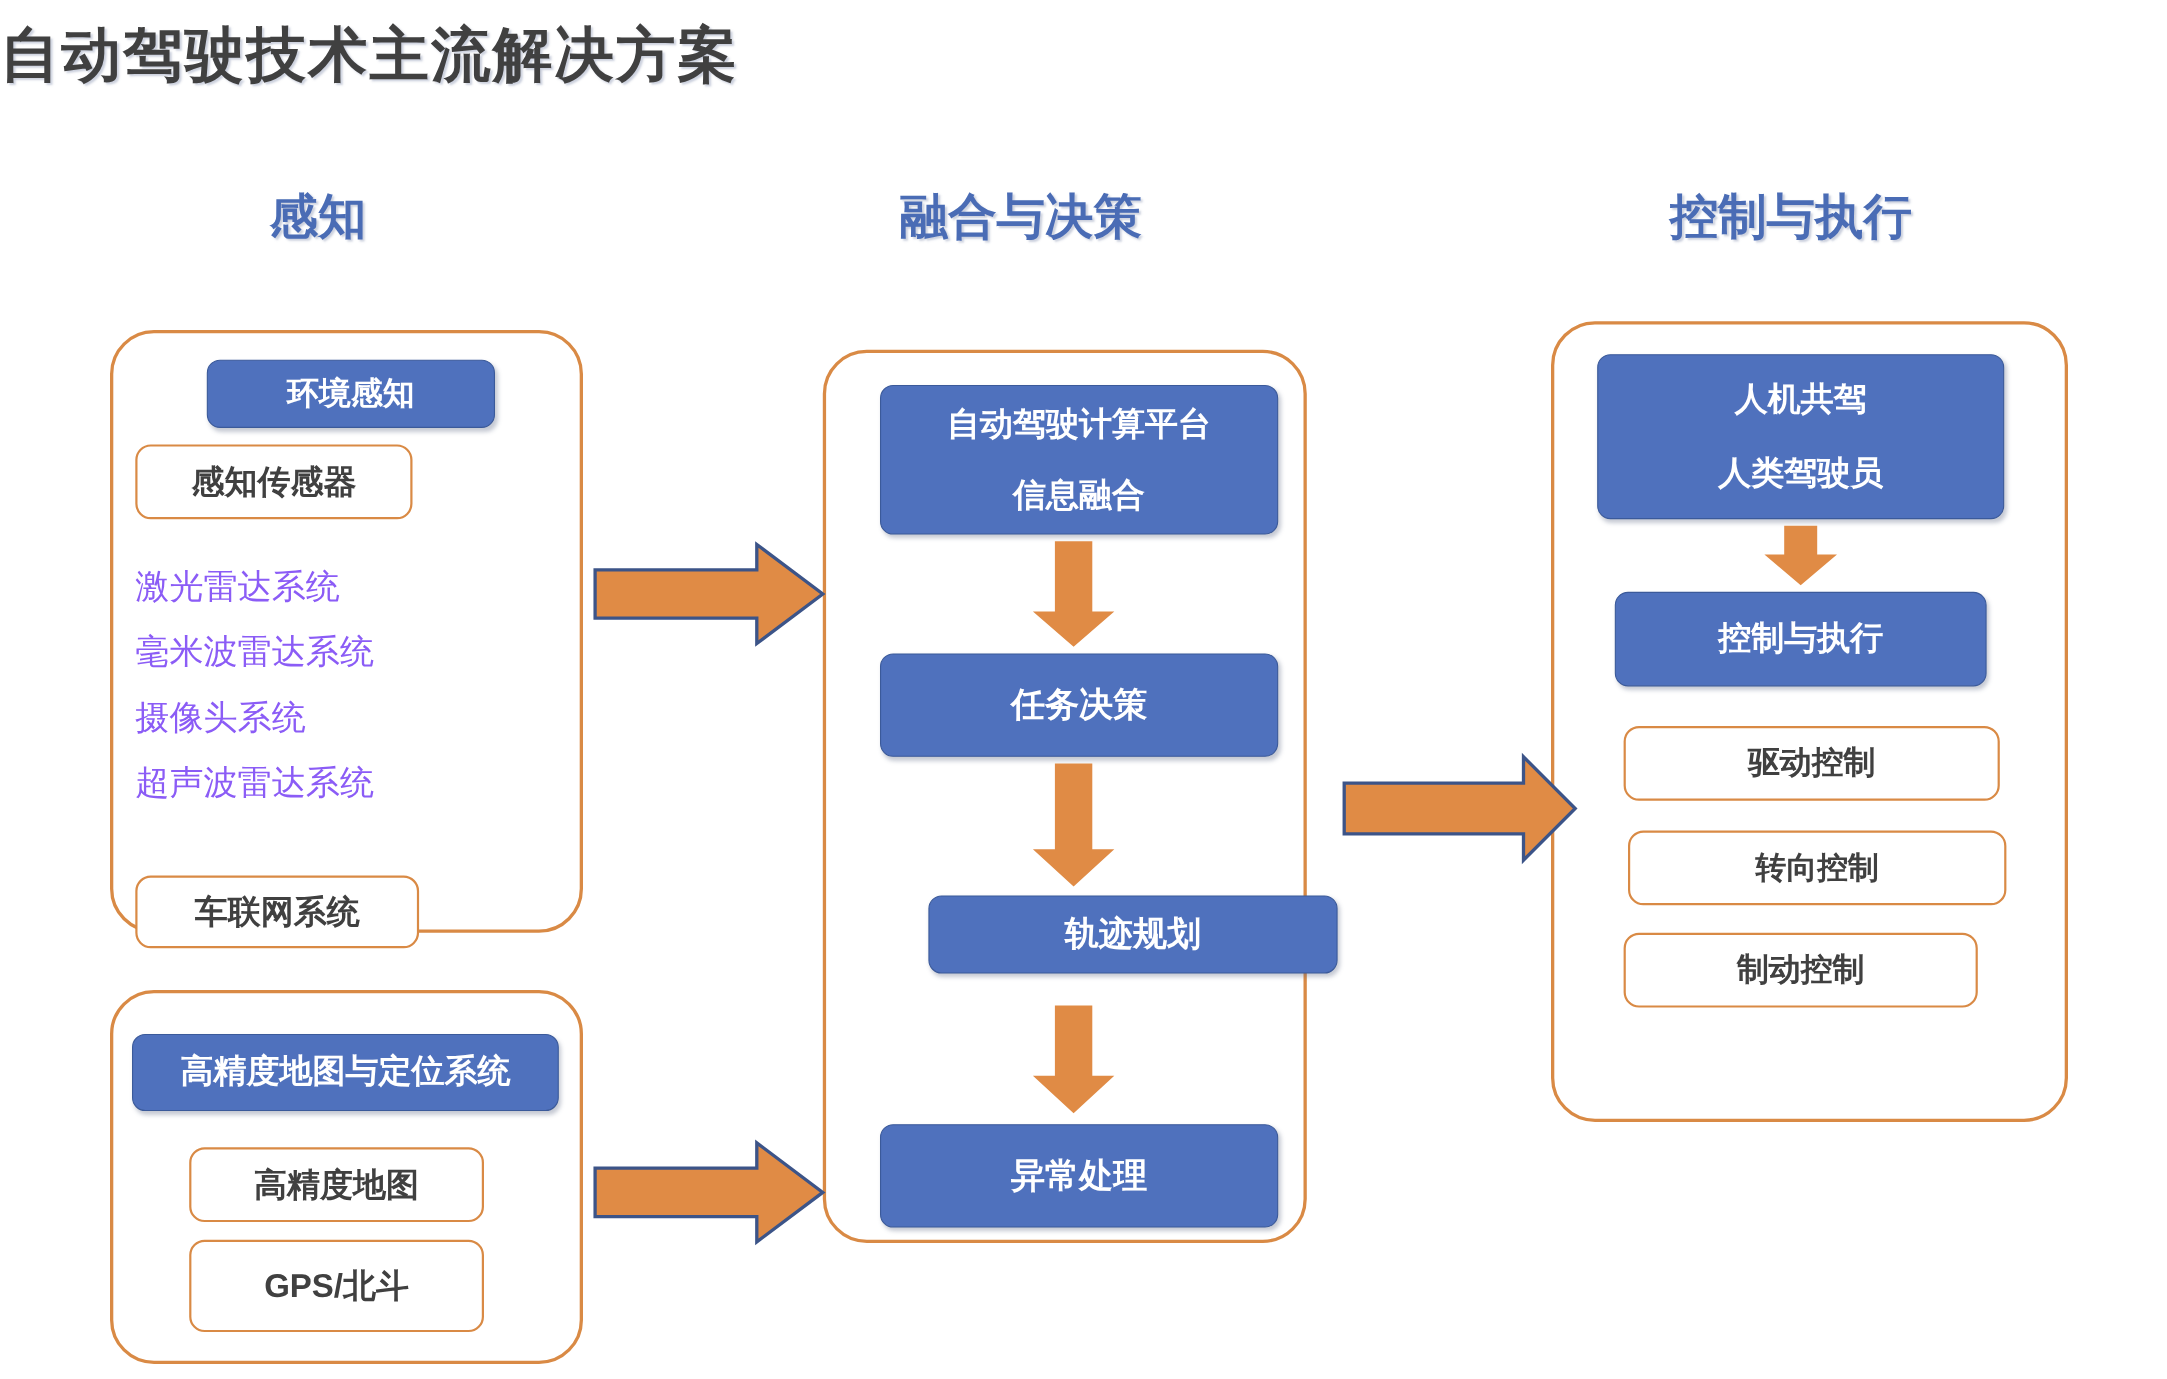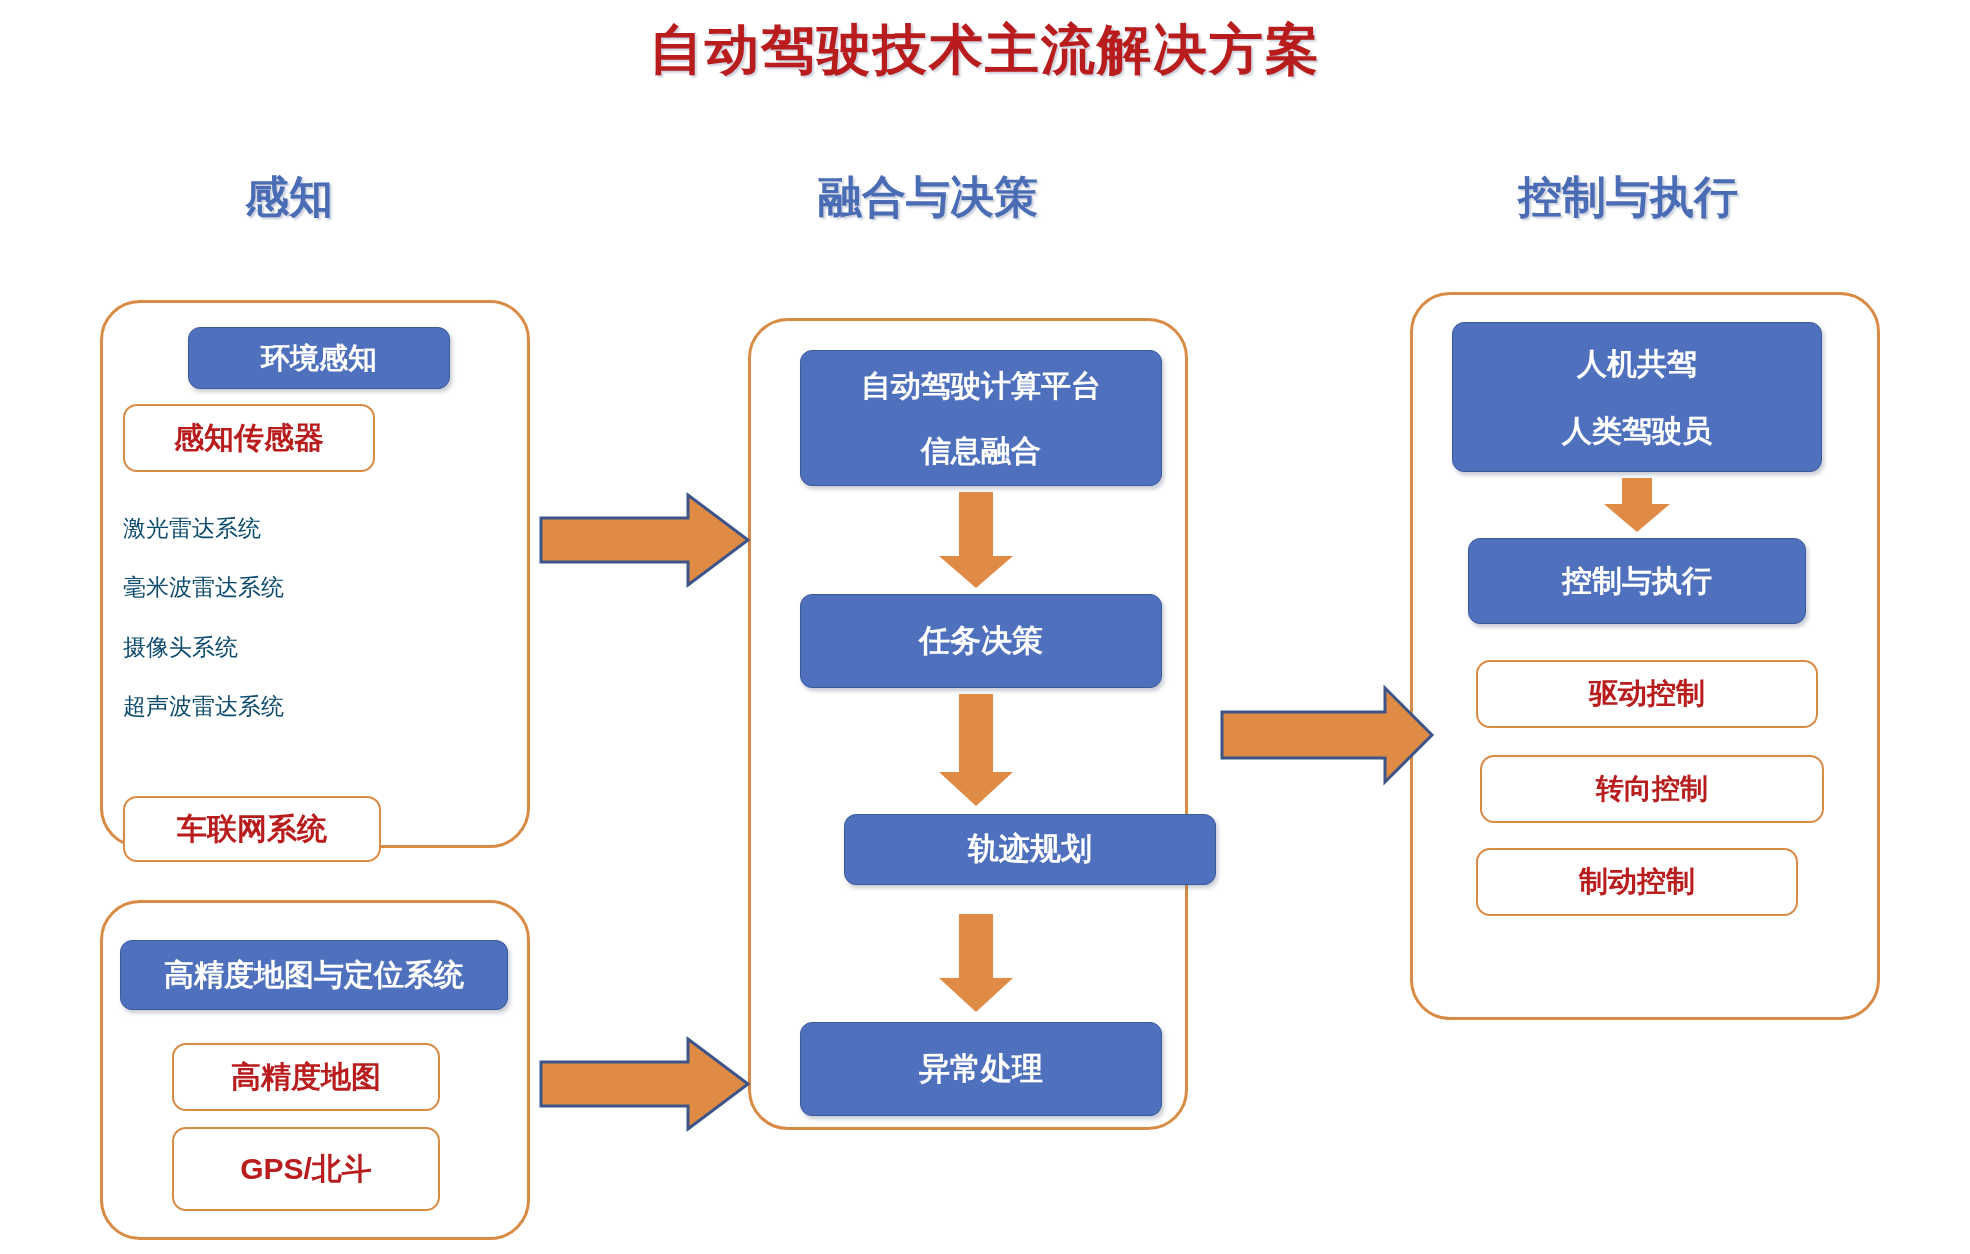--- a/index.html
+++ b/index.html
@@ -14,24 +14,23 @@
     overflow: hidden;
     font-family: "Liberation Sans", "DejaVu Sans", sans-serif;
   }
 
   
   #page-title {
     position: absolute;
     left: 0;
     top: 14px;
     width: 1970px;
-    text-align: center;
     font-size: 54px;
     font-weight: bold;
-    color: #b91c1c;
+    color: #404040;
     letter-spacing: 2px;
     text-shadow: 2px 2px 2px rgba(140,150,180,0.45);
   }
 
   
   .col-header {
     position: absolute;
     font-size: 44px;
     font-weight: bold;
     color: #4a6cb5;
@@ -72,34 +71,34 @@
     box-shadow: 2px 3px 4px rgba(90,100,130,0.35);
   }
   .blue-box .line { line-height: 1.45; white-space: nowrap; }
 
   
   .outline-box {
     position: absolute;
     background: #ffffff;
     border: 2.5px solid #d98a45;
     border-radius: 14px;
-    color: #b91c1c;
+    color: #404040;
     font-weight: bold;
     display: flex;
     align-items: center;
     justify-content: center;
     text-align: center;
     box-sizing: border-box;
   }
 
   
   .plain-item {
     position: absolute;
-    font-size: 23px;
-    color: #0c4a6e;
+    font-size: 31px;
+    color: #8b5cf6;
     white-space: nowrap;
     font-family: Liberation Mono, monospace;
   }
 
   
   #box-env-perception   { left: 188px;  top: 327px;  width: 262px; height: 62px;  font-size: 29px; }
   #box-sensors          { left: 123px;  top: 404px;  width: 252px; height: 68px;  font-size: 30px; }
   #item-lidar           { left: 123px;  top: 513px; }
   #item-mmwave          { left: 123px;  top: 572px; }
   #item-camera          { left: 123px;  top: 632px; }

